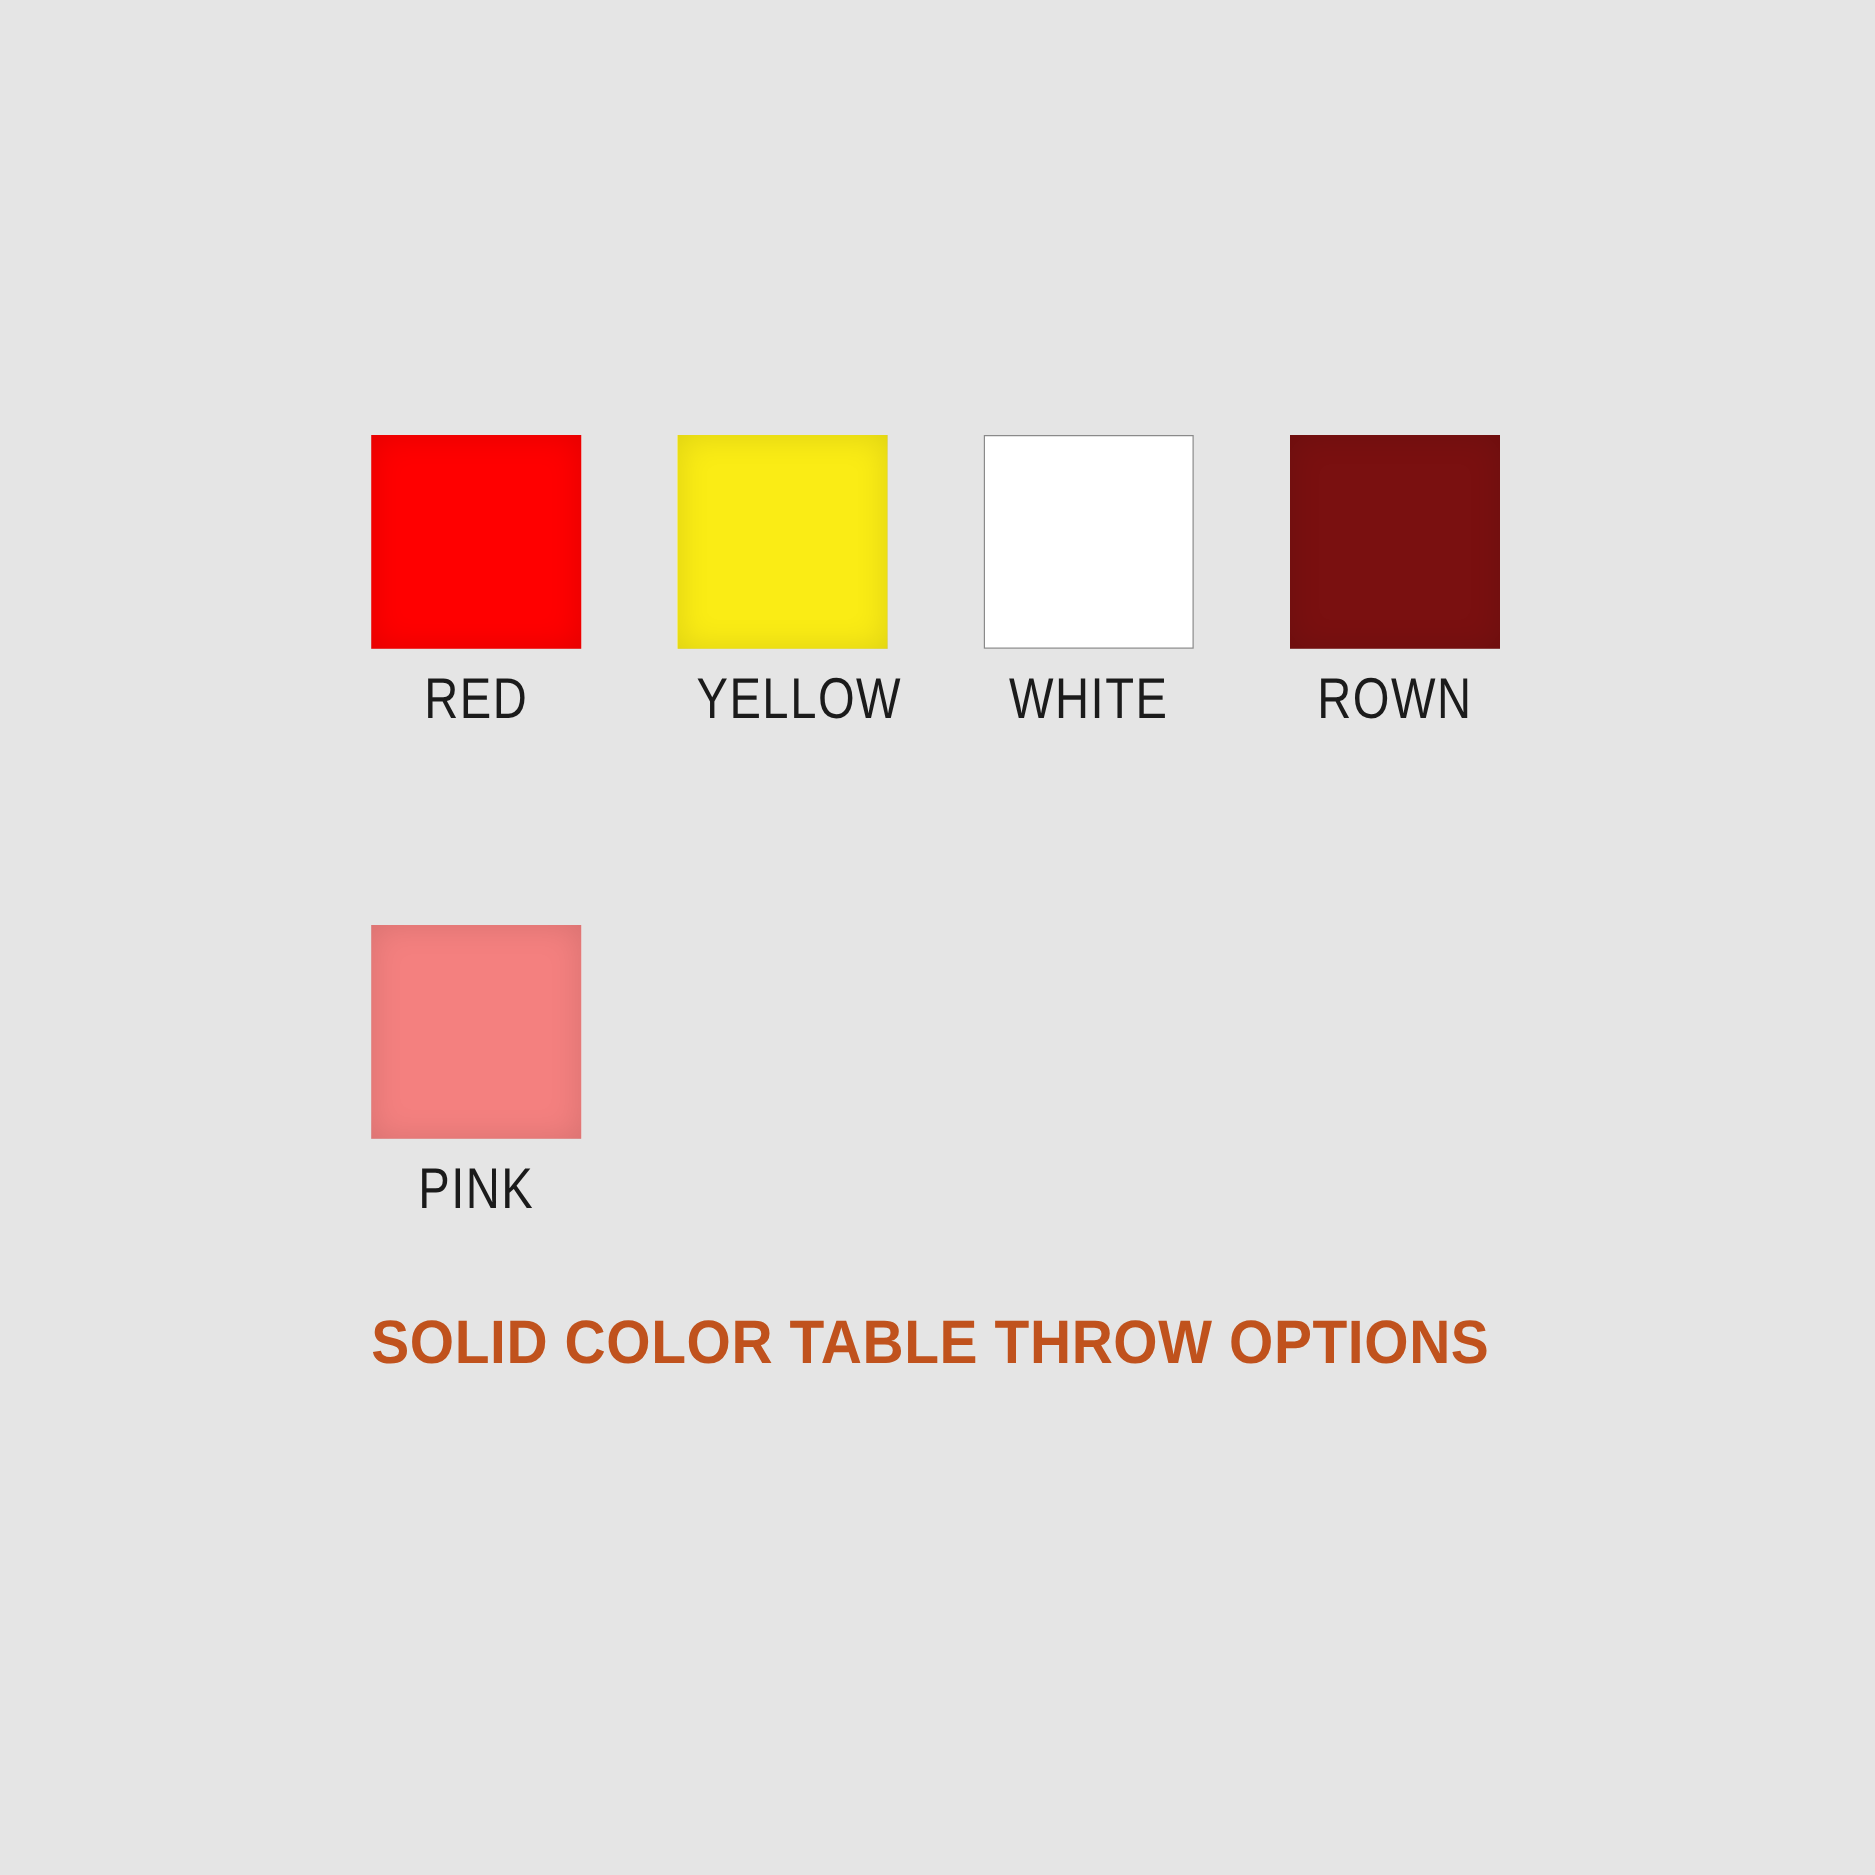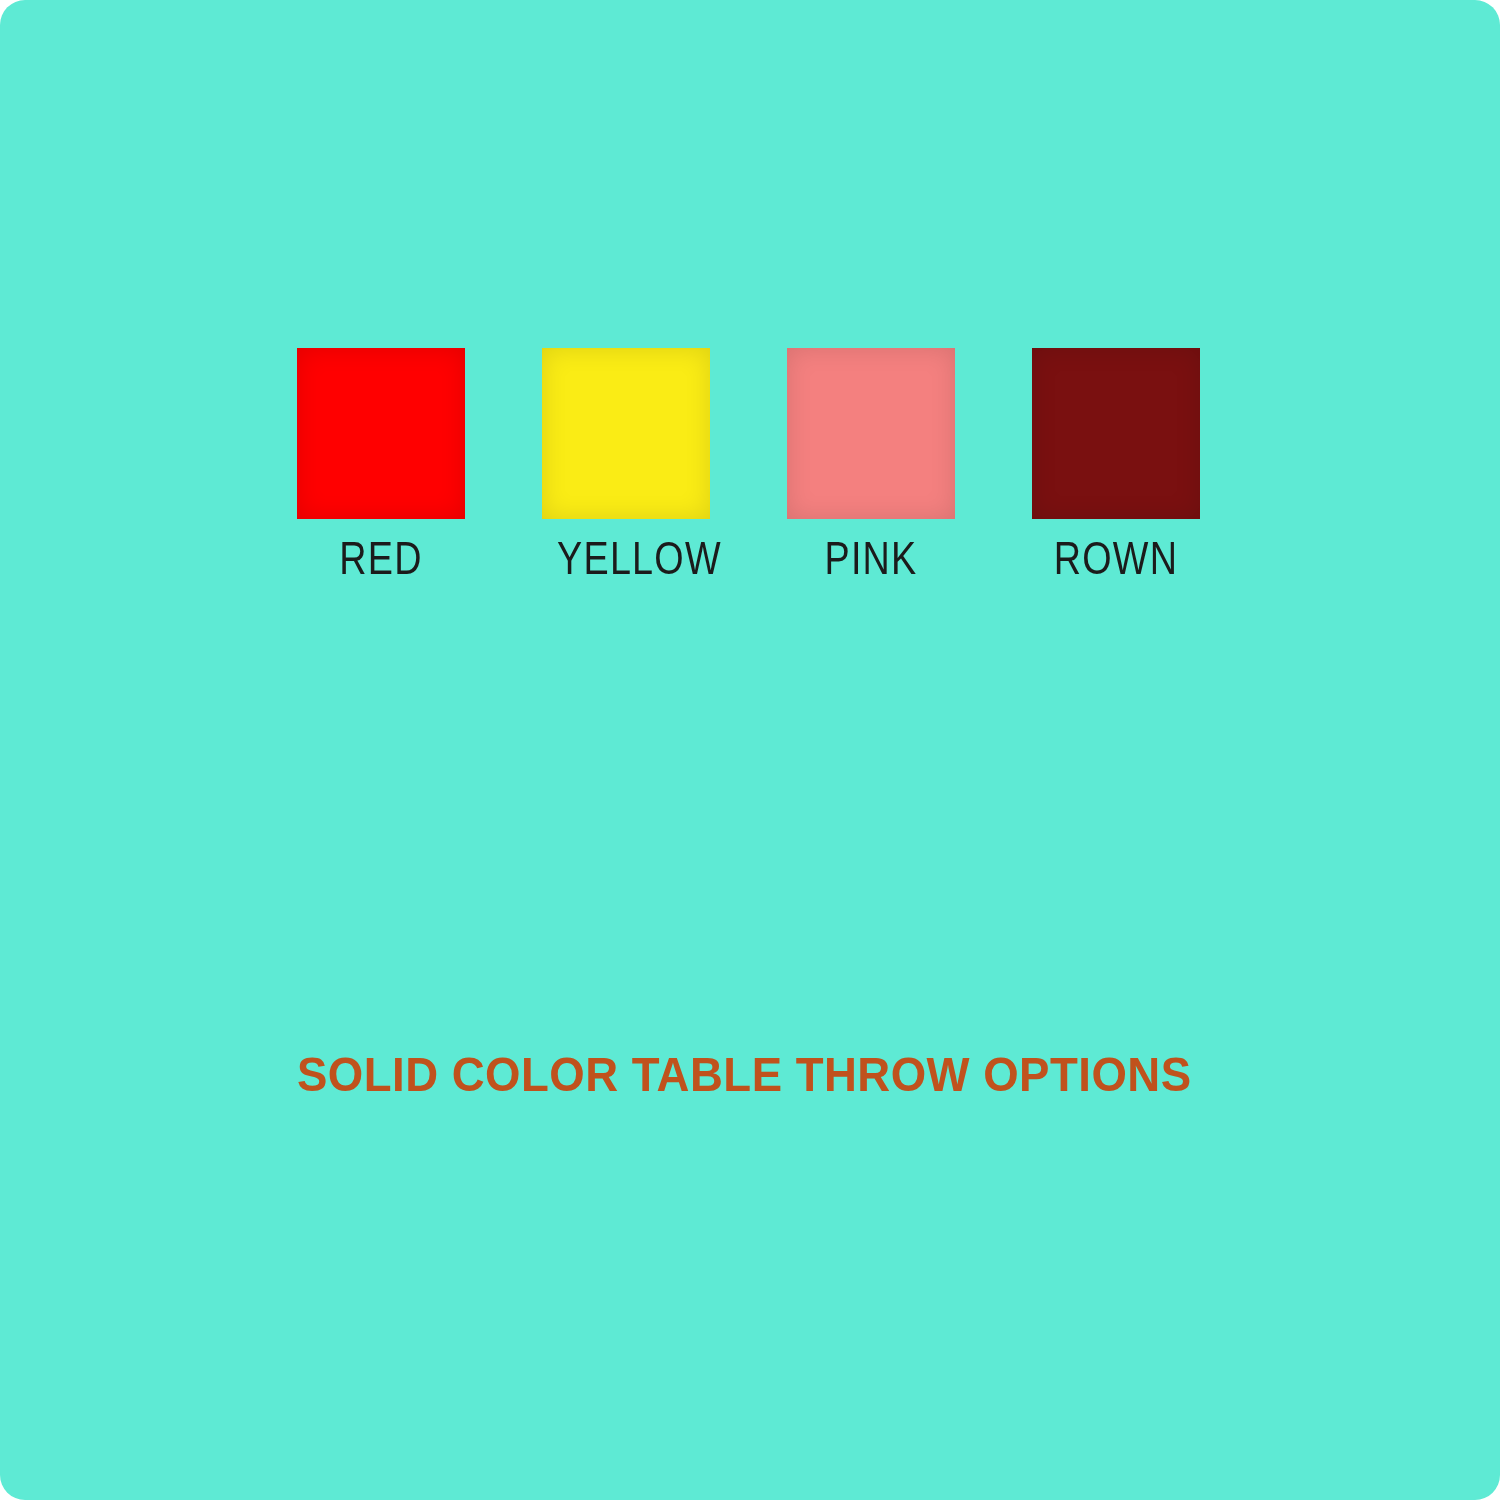--- a/index.html
+++ b/index.html
@@ -81,45 +81,49 @@
     line-height: 1.1;
     color: #c0521d;
     white-space: nowrap;
     transform: scaleX(0.93);
     transform-origin: left top;
   }
 </style>
 </head>
 <body>
 
-<div id="canvas" style="background-color: #5eead4; border-radius: 25px;">
+<div id="canvas" style="background-color: #e5e5e5;">
 
   <div class="swatch-grid">
 
     <div class="swatch-cell">
       <span class="swatch-chip shaded" style="background-color: rgb(255, 0, 0);"></span>
       <div class="swatch-label" style="color: rgb(27, 27, 27);">RED</div>
     </div>
 
 
 
     <div class="swatch-cell">
       <span class="swatch-chip shaded" style="background-color: rgb(250, 236, 21);"></span>
       <div class="swatch-label" style="color: rgb(27, 27, 27);">YELLOW</div>
     </div>
 
+    <div class="swatch-cell">
+      <span class="swatch-chip outlined" style="background-color: rgb(255, 255, 255);"></span>
+      <div class="swatch-label" style="color: rgb(27, 27, 27);">WHITE</div>
+    </div>
 
+
+    <div class="swatch-cell">
+      <span class="swatch-chip shaded" style="background-color: rgb(122, 16, 16);"></span>
+      <div class="swatch-label" style="color: rgb(27, 27, 27);">ROWN</div>
+    </div>
 
     <div class="swatch-cell">
       <span class="swatch-chip shaded" style="background-color: rgb(244, 128, 127);"></span>
       <div class="swatch-label" style="color: rgb(27, 27, 27);">PINK</div>
-    </div>
-
-    <div class="swatch-cell">
-      <span class="swatch-chip shaded" style="background-color: rgb(122, 16, 16);"></span>
-      <div class="swatch-label" style="color: rgb(27, 27, 27);">ROWN</div>
     </div>
 
   </div>
 
   <div class="caption" style="color: rgb(192, 82, 29);">SOLID COLOR TABLE THROW OPTIONS</div>
 
 </div>
 
 </body></html>

